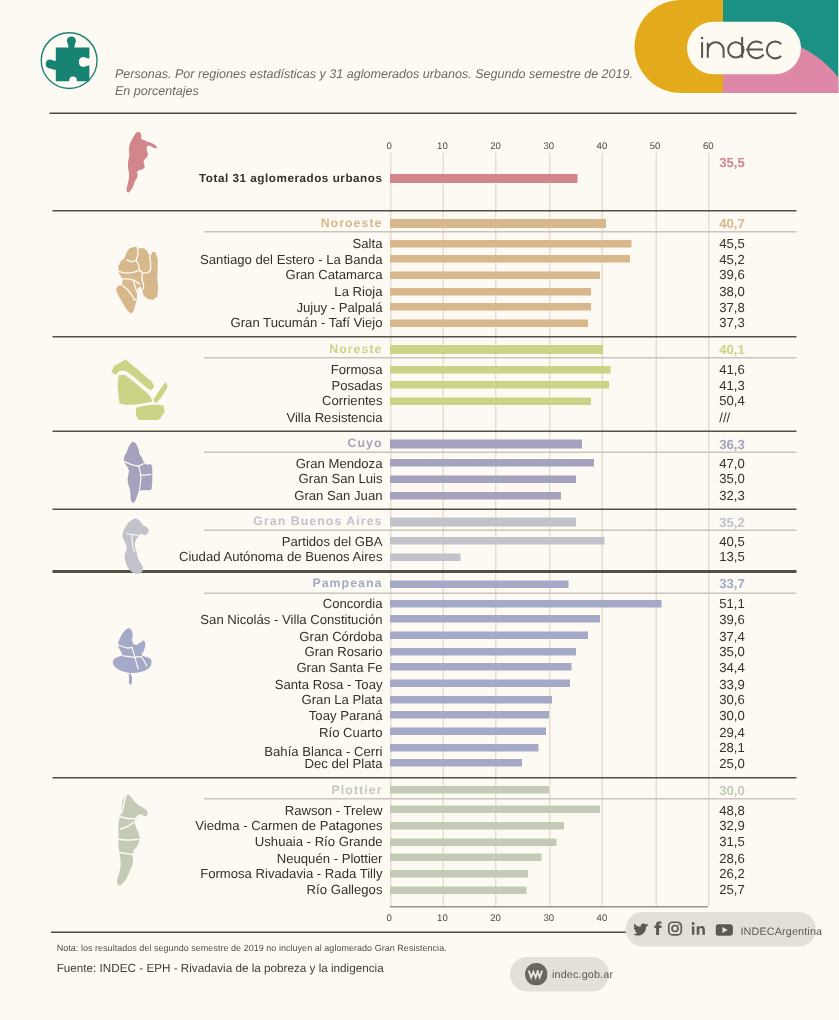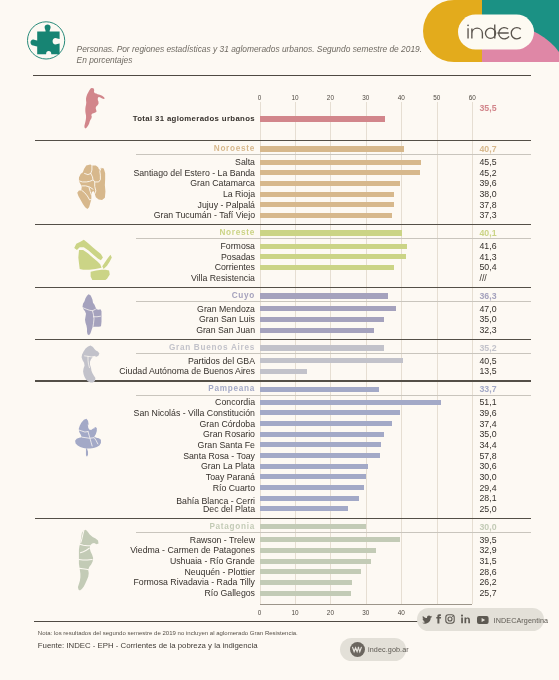--- a/index.html
+++ b/index.html
@@ -172,64 +172,64 @@
       <div class="rlabel" style="top:418.5419999999998px">Gran Córdoba</div>
       <div class="val" style="top:418.5419999999998px">37,4</div>
       <div class="bar" style="left:259.5px;top:431.8089999999998px;width:124.075px;height:5px;background:#a3a9c7"></div>
       <div class="rlabel" style="top:429.2089999999998px">Gran Rosario</div>
       <div class="val" style="top:429.2089999999998px">35,0</div>
       <div class="bar" style="left:259.5px;top:442.4759999999998px;width:121.948px;height:5px;background:#a3a9c7"></div>
       <div class="rlabel" style="top:439.87599999999975px">Gran Santa Fe</div>
       <div class="val" style="top:439.87599999999975px">34,4</div>
       <div class="bar" style="left:259.5px;top:453.14299999999974px;width:120.1755px;height:5px;background:#a3a9c7"></div>
       <div class="rlabel" style="top:450.5429999999997px">Santa Rosa - Toay</div>
-      <div class="val" style="top:450.5429999999997px">57,8</div>
+      <div class="val" style="top:450.5429999999997px">33,9</div>
       <div class="bar" style="left:259.5px;top:463.8099999999997px;width:108.477px;height:5px;background:#a3a9c7"></div>
       <div class="rlabel" style="top:461.2099999999997px">Gran La Plata</div>
       <div class="val" style="top:461.2099999999997px">30,6</div>
       <div class="bar" style="left:259.5px;top:474.4769999999997px;width:106.35px;height:5px;background:#a3a9c7"></div>
       <div class="rlabel" style="top:471.87699999999967px">Toay Paraná</div>
       <div class="val" style="top:471.87699999999967px">30,0</div>
       <div class="bar" style="left:259.5px;top:485.14399999999966px;width:104.223px;height:5px;background:#a3a9c7"></div>
       <div class="rlabel" style="top:482.54399999999964px">Río Cuarto</div>
       <div class="val" style="top:482.54399999999964px">29,4</div>
       <div class="bar" style="left:259.5px;top:495.81099999999964px;width:99.6145px;height:5px;background:#a3a9c7"></div>
       <div class="rlabel" style="top:496px">Bahía Blanca - Cerri</div>
       <div class="val" style="top:493.2109999999996px">28,1</div>
       <div class="bar" style="left:259.5px;top:506.4779999999996px;width:88.625px;height:5px;background:#a3a9c7"></div>
       <div class="rlabel" style="top:503.8779999999996px">Dec del Plata</div>
       <div class="val" style="top:503.8779999999996px">25,0</div>
       <div class="sep" style="top:517.6669999999997px"></div>
       <div class="bar" style="left:259.5px;top:524.0669999999997px;width:106.35px;height:5.4px;background:#c3cbb6"></div>
-      <div class="rlabel grp" style="top:521.6669999999997px;color:#c3cbb6">Patagonia</div>
+      <div class="rlabel grp" style="top:521.6669999999997px;color:#c3cbb6">Plottier</div>
       <div class="val bold" style="top:521.6669999999997px;color:#c3cbb6">30,0</div>
       <div class="lsep" style="left:136px;width:394.6px;top:532.0669999999997px;background:#c9c5bd"></div>
       <div class="bar" style="left:259.5px;top:537.2099999999997px;width:140.0275px;height:5px;background:#c3cbb6"></div>
       <div class="rlabel" style="top:534.6099999999997px">Rawson - Trelew</div>
-      <div class="val" style="top:534.6099999999997px">39,5</div>
+      <div class="val" style="top:534.6099999999997px">48,8</div>
       <div class="bar" style="left:259.5px;top:547.8769999999997px;width:116.6305px;height:5px;background:#c3cbb6"></div>
       <div class="rlabel" style="top:545.2769999999997px">Viedma - Carmen de Patagones</div>
       <div class="val" style="top:545.2769999999997px">32,9</div>
       <div class="bar" style="left:259.5px;top:558.5439999999998px;width:111.6675px;height:5px;background:#c3cbb6"></div>
       <div class="rlabel" style="top:555.9439999999997px">Ushuaia - Río Grande</div>
       <div class="val" style="top:555.9439999999997px">31,5</div>
       <div class="bar" style="left:259.5px;top:569.2109999999998px;width:101.387px;height:5px;background:#c3cbb6"></div>
       <div class="rlabel" style="top:566.6109999999998px">Neuquén - Plottier</div>
       <div class="val" style="top:566.6109999999998px">28,6</div>
       <div class="bar" style="left:259.5px;top:579.8779999999998px;width:92.87899999999999px;height:5px;background:#c3cbb6"></div>
       <div class="rlabel" style="top:577.2779999999998px">Formosa Rivadavia - Rada Tilly</div>
       <div class="val" style="top:577.2779999999998px">26,2</div>
       <div class="bar" style="left:259.5px;top:590.5449999999998px;width:91.1065px;height:5px;background:#c3cbb6"></div>
       <div class="rlabel" style="top:587.9449999999998px">Río Gallegos</div>
       <div class="val" style="top:587.9449999999998px">25,7</div>
     </div>
 
   <div class="foot-rule"></div>
   <div class="note">Nota: los resultados del segundo semestre de 2019 no incluyen al aglomerado Gran Resistencia.</div>
-  <div class="fuente">Fuente: INDEC - EPH - Corrientes de la pobreza y la indigencia</div>
+  <div class="fuente">Fuente: INDEC - EPH - Rivadavia de la pobreza y la indigencia</div>
   <div id="footer-pills">
       <div class="pill" style="left:340px;top:637.8px;width:66px;">
         <span style="position:absolute;left:9.5px;top:4px;width:15px;height:15px">
           <svg width="15" height="15" viewBox="0 0 15 15" style="display:block">
             <circle cx="7.5" cy="7.5" r="7.5" fill="#6b665f"></circle>
             <g stroke="#e8e5de" stroke-width="1.2" fill="none" stroke-linecap="round">
               <path d="M2.6,5.4 L4.1,9.6 L5.6,5.9 L7.1,9.6 L8.6,5.4"></path>
               <path d="M8.3,5.4 L9.8,9.6 L11.3,5.4"></path>
             </g>
           </svg>

